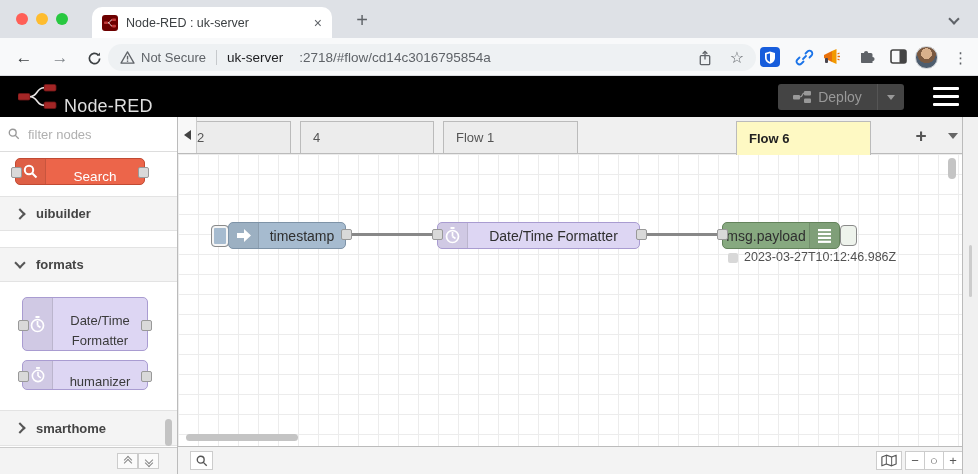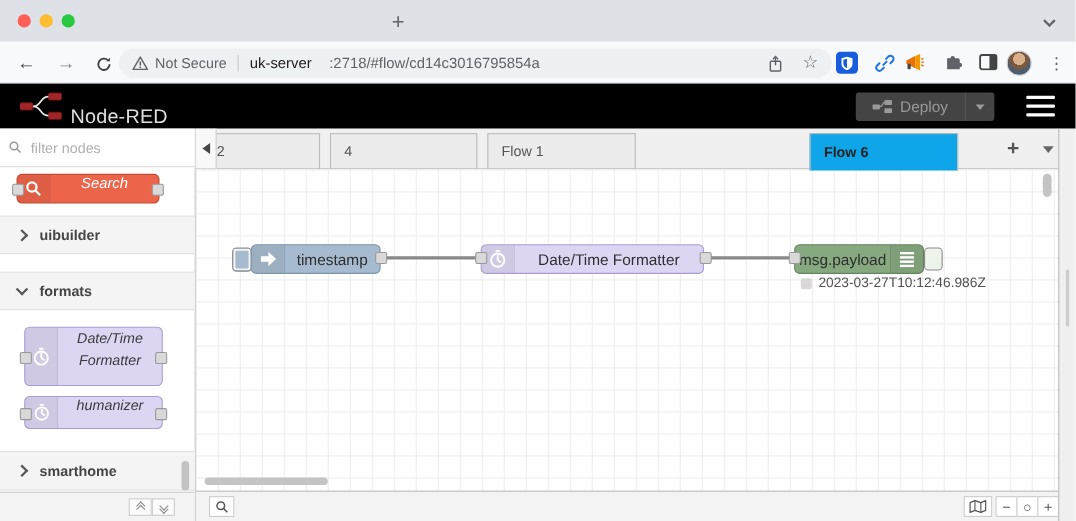--- a/index.html
+++ b/index.html
@@ -50,39 +50,39 @@
   .burger{position:absolute;left:933px;top:11px;width:26px;height:19px;display:flex;flex-direction:column;justify-content:space-between;}
   .burger div{height:3px;background:#fff;border-radius:1px;}
 
   
   .palette{position:absolute;left:0;top:117px;width:178px;height:357px;background:#fff;border-right:1px solid #bbb;box-sizing:border-box;}
   .filter-row{position:absolute;left:0;top:0;width:177px;height:35px;border-bottom:1px solid #ddd;background:#fff;display:flex;align-items:center;box-sizing:border-box;padding-left:8px;}
   .filter-row input{border:none;outline:none;background:transparent;font-size:13px;color:#333;margin-left:6px;width:130px;font-family:"Liberation Sans",sans-serif;}
   .filter-row input::placeholder{color:#b0b0b0;}
   .cat{position:absolute;left:0;width:177px;height:35px;background:#f4f4f4;border-top:1px solid #e3e3e3;border-bottom:1px solid #e3e3e3;
     display:flex;align-items:center;box-sizing:border-box;color:#444;font-weight:bold;font-size:13px;gap:12px;padding-left:16px;}
-  .pnode{position:absolute;border-radius:5px;box-sizing:border-box;display:flex;align-items:flex-start;font-size:13px;color:#3a3a3a;font-style:italic;}
+  .pnode{position:absolute;border-radius:5px;box-sizing:border-box;display:flex;align-items:flex-end;font-size:13px;color:#3a3a3a;}
   .icon-region{height:100%;width:30px;background:rgba(0,0,0,0.06);border-right:1px solid rgba(0,0,0,0.10);
     display:flex;align-items:center;justify-content:center;border-radius:4px 0 0 4px;box-sizing:border-box;flex:0 0 30px;}
   .icon-region.rightside{border-right:none;border-left:1px solid rgba(0,0,0,0.10);border-radius:0 4px 4px 0;}
   .port{position:absolute;width:9px;height:9px;background:#d9d9d9;border:1px solid #999;border-radius:2px;box-sizing:content-box;z-index:3;}
   .p-footer{position:absolute;left:0;bottom:0;width:177px;height:27px;background:#f3f3f3;border-top:1px solid #ccc;box-sizing:border-box;}
   .pf-btn{position:absolute;top:5px;width:21px;height:16px;background:#fbfbfb;border:1px solid #ccc;box-sizing:border-box;
     display:flex;flex-direction:column;align-items:center;justify-content:center;}
   .dchev{width:5px;height:5px;border-right:1.6px solid #888;border-bottom:1.6px solid #888;margin:-1.5px 0;}
   .p-scroll{position:absolute;right:5px;top:302px;width:7px;height:27px;background:#c3c3c3;border-radius:4px;z-index:4;}
 
   
   .tabbar{position:absolute;left:178px;top:117px;width:784px;height:37px;background:#f0f0f0;border-bottom:1px solid #bbb;box-sizing:border-box;}
   .tab-scroll-left{position:absolute;left:0;top:0;width:19px;height:36px;background:#f8f8f8;border-right:1px solid #ccc;
     display:flex;align-items:center;justify-content:center;box-sizing:border-box;z-index:3;}
   .tri-left{width:0;height:0;border-top:5px solid transparent;border-bottom:5px solid transparent;border-right:7px solid #444;}
   .wtab{position:absolute;top:4px;height:33px;background:#ececec;border:1px solid #bbb;box-sizing:border-box;
     display:flex;align-items:center;padding-left:12px;font-size:13px;color:#555;overflow:hidden;white-space:nowrap;}
-  .wtab.active{background:#0ea5e9;color:#222;font-weight:bold;height:34px;border-bottom:none;z-index:2;}
+  .wtab.active{background:#fef9c3;color:#222;font-weight:bold;height:34px;border-bottom:none;z-index:2;}
   .tab-add{position:absolute;left:731px;top:7px;width:24px;height:24px;display:flex;align-items:center;justify-content:center;
     font-size:19px;color:#555;font-weight:bold;}
   .tab-list{position:absolute;left:766px;top:10px;width:18px;height:18px;display:flex;align-items:center;justify-content:center;}
   .caret-down-dk{width:0;height:0;border-left:5px solid transparent;border-right:5px solid transparent;border-top:6px solid #666;}
 
   
   .canvas{position:absolute;left:178px;top:154px;width:784px;height:292px;background:#fff;
     background-image:linear-gradient(to right,#ececec 1px,transparent 1px),linear-gradient(to bottom,#ececec 1px,transparent 1px);
     background-size:20px 20px;overflow:hidden;}
   .fnode{position:absolute;height:27px;border-radius:5px;box-sizing:border-box;display:flex;align-items:center;font-size:14px;color:#2f2f2f;z-index:2;}
@@ -107,20 +107,32 @@
 </head>
 <body>
 
 <div class="screen">
 
   <div class="mac-strip">
     <div class="tl red"></div>
     <div class="tl yellow"></div>
     <div class="tl green"></div>
 
+    <div class="chrome-tab">
+      <div class="favicon">
+        <svg width="12" height="10" viewBox="0 0 12 10">
+          <rect x="0" y="3.5" width="4" height="2.6" rx="0.8" fill="#c43b3b"></rect>
+          <rect x="8" y="0.5" width="4" height="2.6" rx="0.8" fill="#c43b3b"></rect>
+          <rect x="8" y="6.8" width="4" height="2.6" rx="0.8" fill="#c43b3b"></rect>
+          <path d="M4 4.8 C6.5 4.8 6 1.8 8 1.8 M4 4.8 C6.5 4.8 6 8.1 8 8.1" stroke="#f0dede" stroke-width="0.9" fill="none"></path>
+        </svg>
+      </div>
+      <span class="tab-title">Node-RED : uk-server</span>
+      <span class="tab-close">×</span>
+    </div>
 
     <div class="newtab">+</div>
     <span class="chev down abs" style="left:950px;top:15px;"></span>
   </div>
 
   <div class="toolbar">
     <div class="navbtn" style="left:12px;">←</div>
     <div class="navbtn" style="left:48px;color:#80868b;">→</div>
     <div class="navbtn" style="left:82px;">
       <svg width="15" height="15" viewBox="0 0 16 16">

